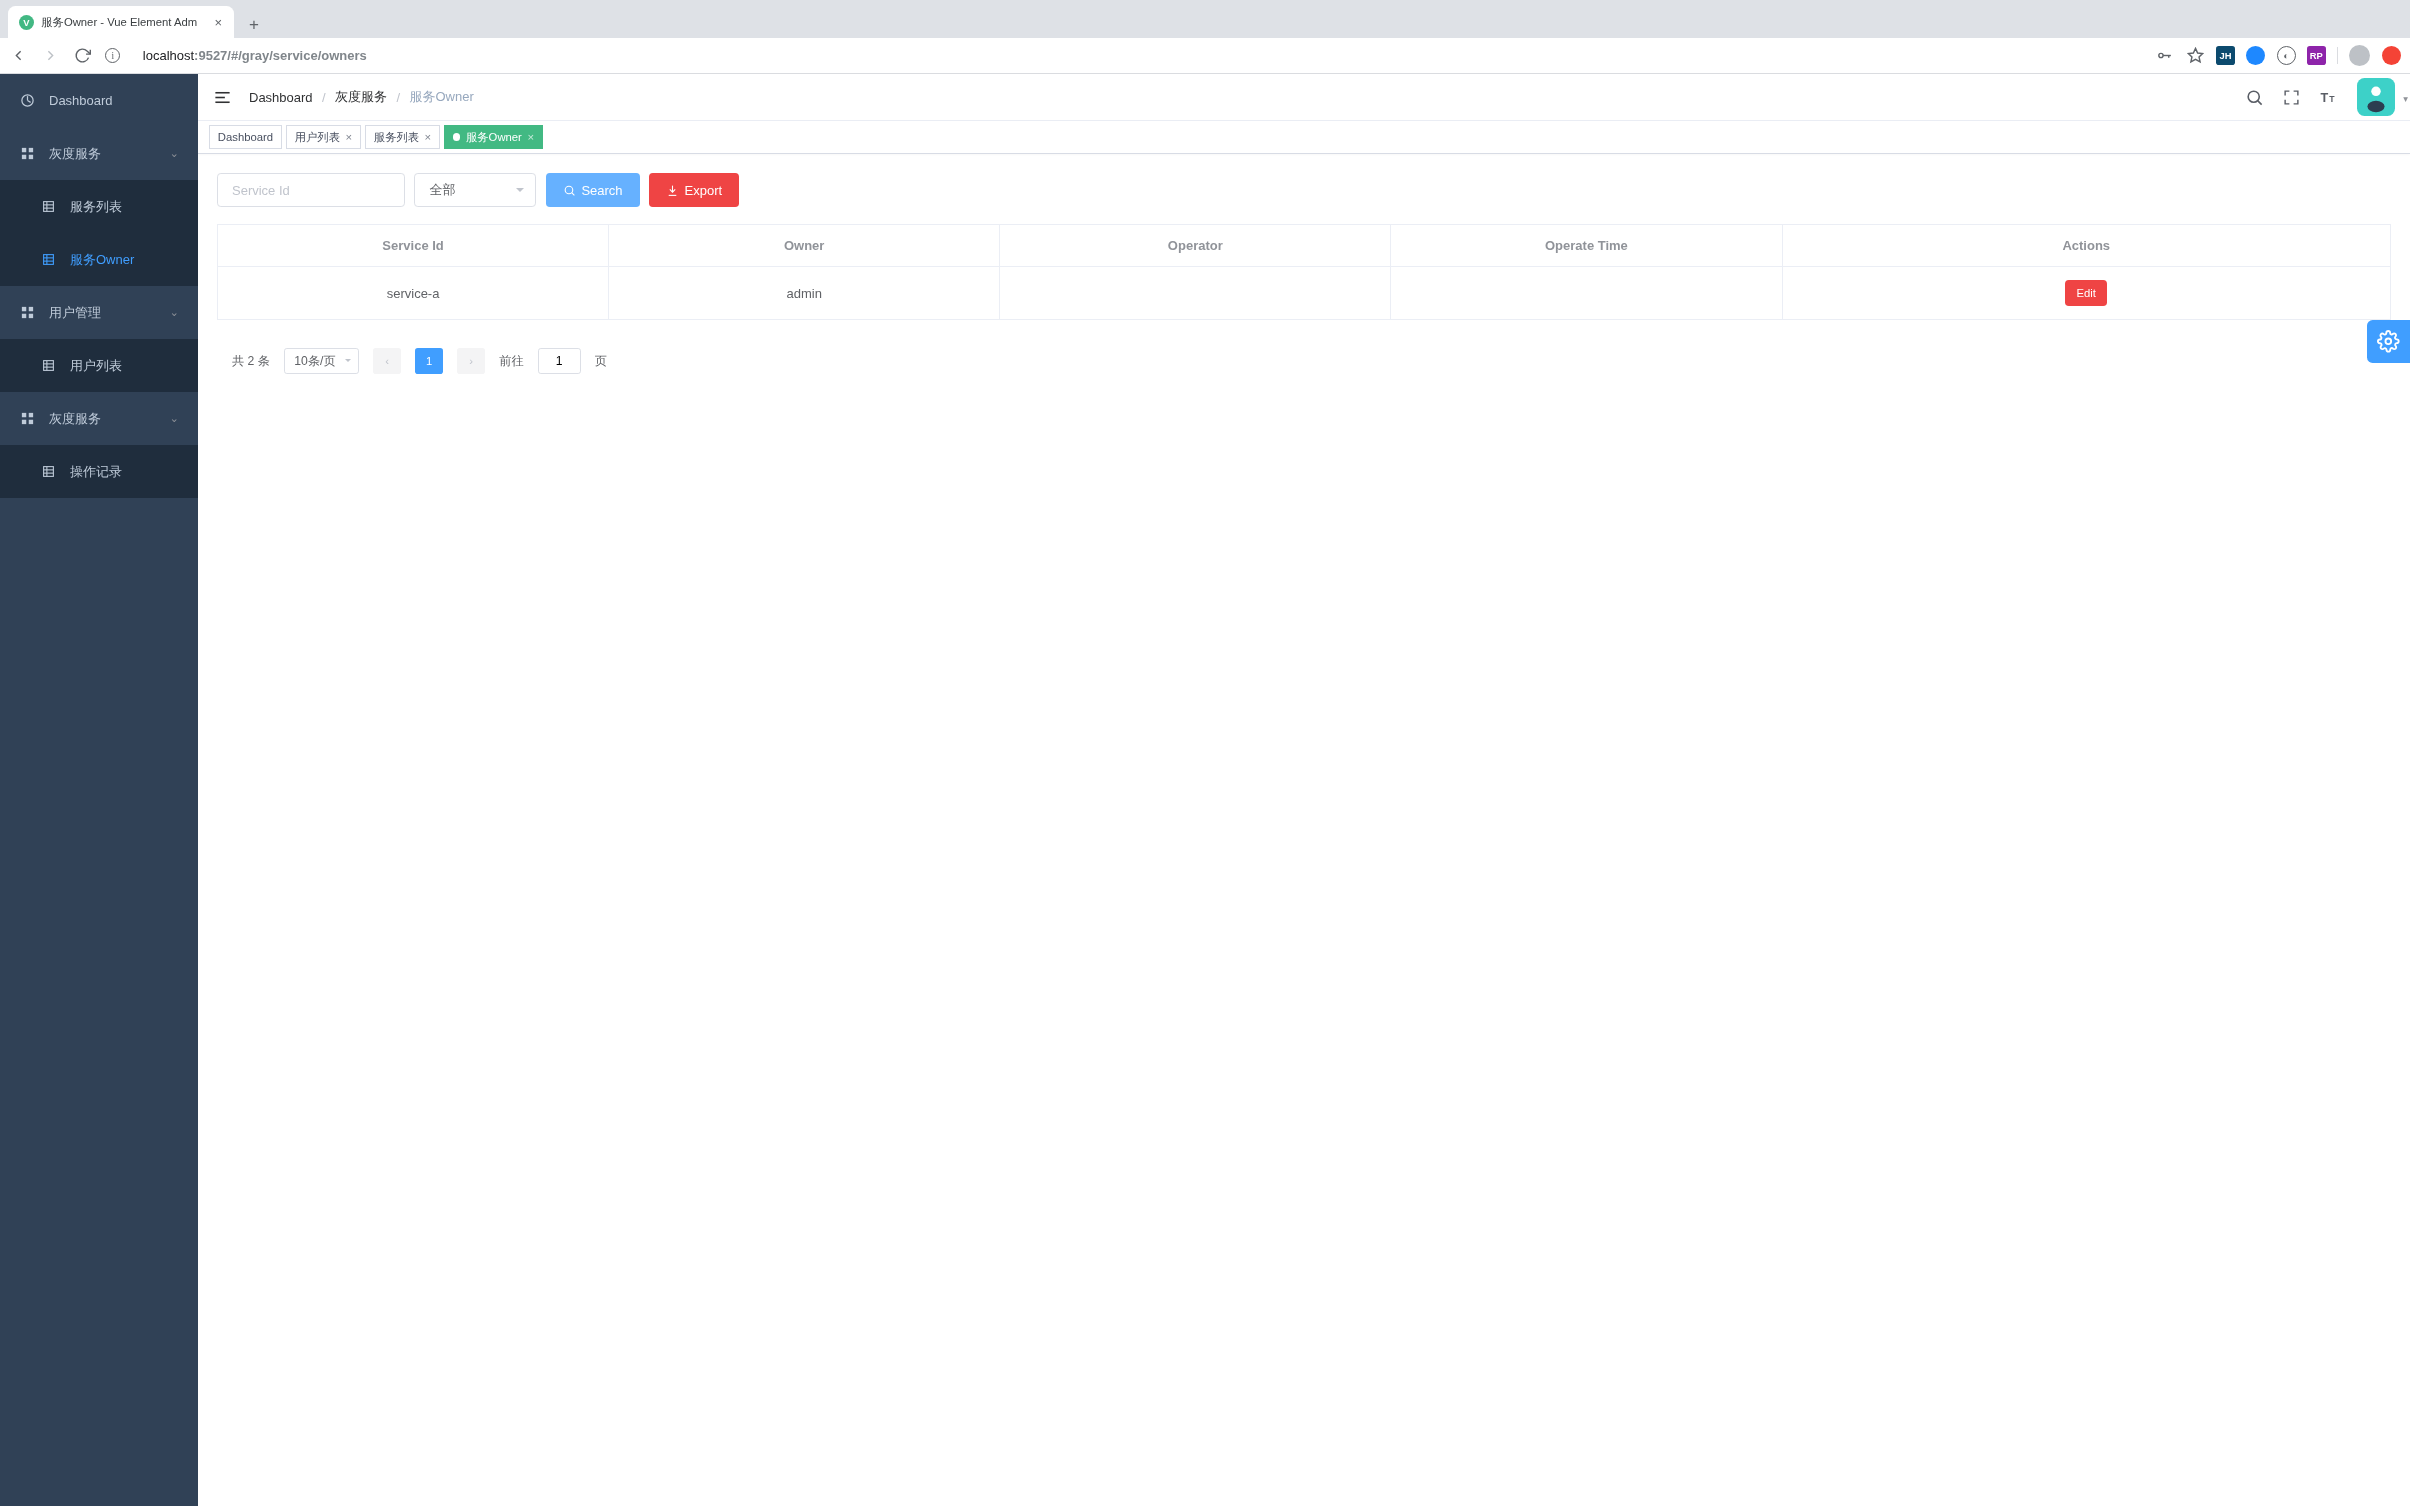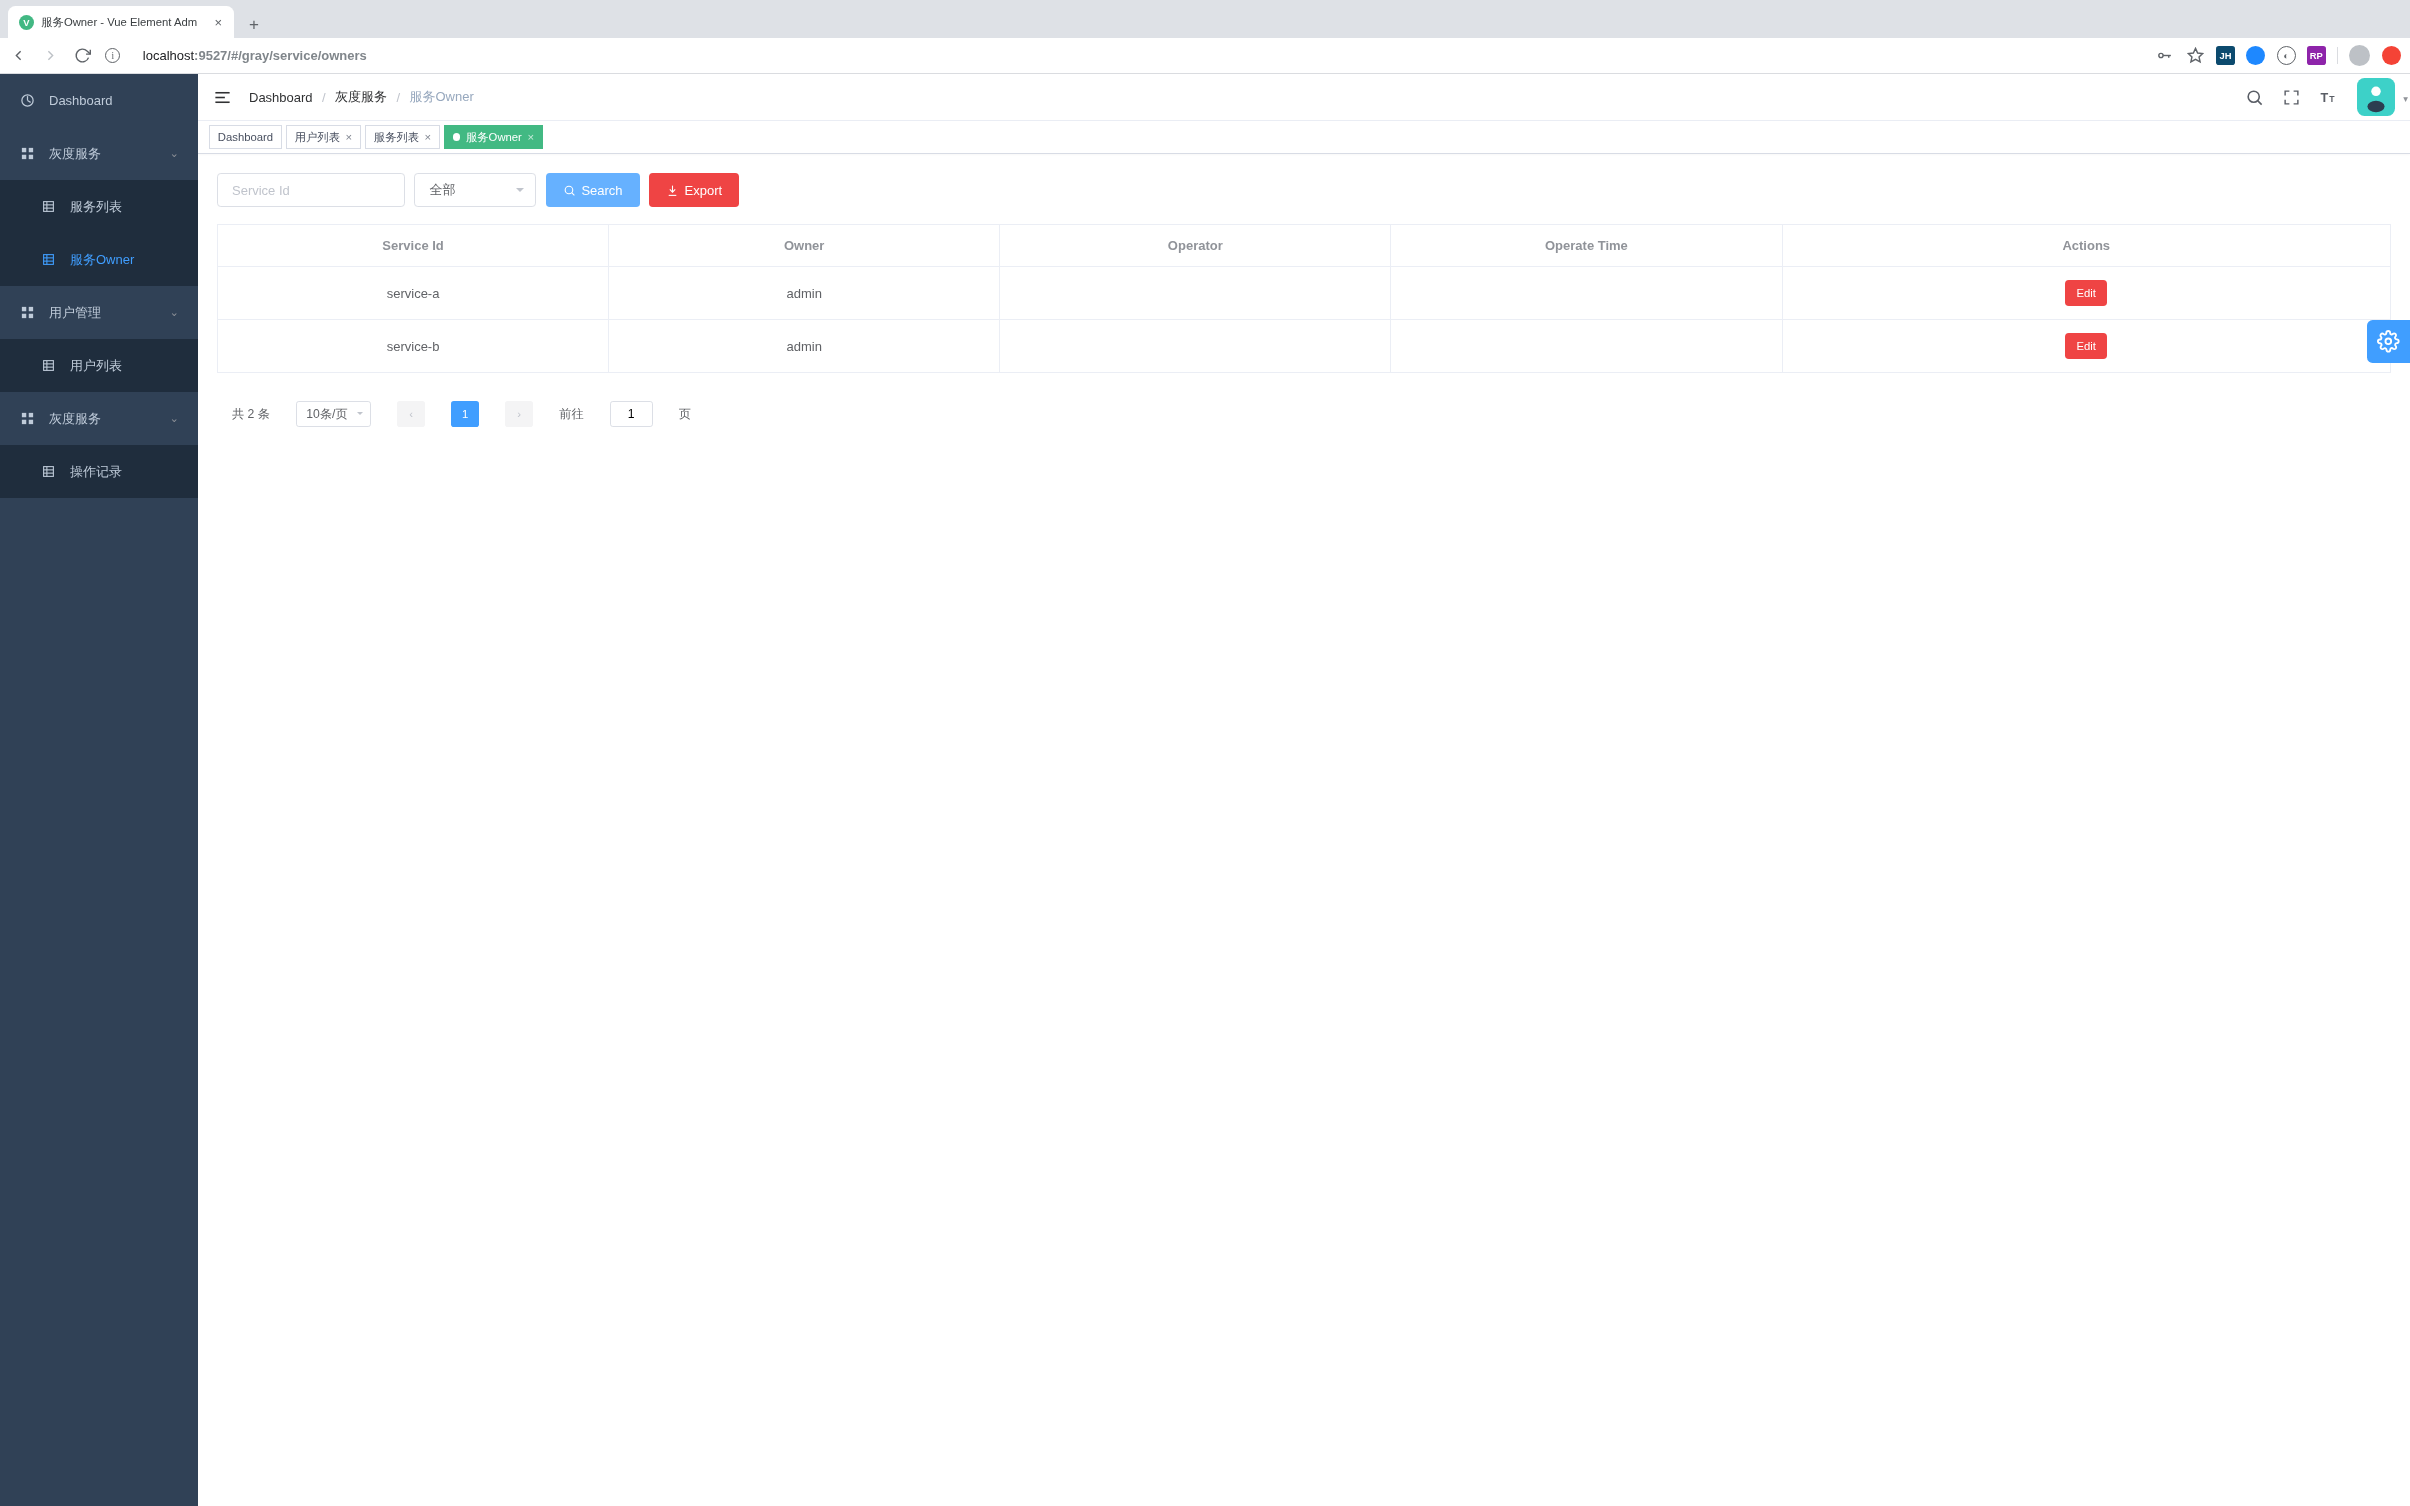--- a/index.html
+++ b/index.html
@@ -64,21 +64,21 @@
 .btn { height: 34px; border: none; border-radius: 3.8px; padding: 0 17px; font-size: 13px; cursor: pointer; display: inline-flex; align-items: center; gap: 5.6px; color: #fff; }
 .btn-primary { background: #ef4444; }
 .btn-primary.hover { background: #66b1ff; }
 .btn-small { height: 26px; padding: 0 11.3px; font-size: 11.3px; }
 
 .table { width: 100%; border: 0.9px solid #ebeef5; border-collapse: collapse; }
 .table th, .table td { border: 0.9px solid #ebeef5; padding: 13px 9.4px; text-align: center; font-size: 13px; }
 .table th { background: #fff; color: #909399; font-weight: 600; }
 .table td { color: #606266; }
 
-.pagination { display: flex; align-items: center; gap: 26px; margin-top: 28px; font-size: 12.2px; color: #606266; padding-left: 15px; }
+.pagination { display: flex; align-items: center; gap: 14px; margin-top: 28px; font-size: 12.2px; color: #606266; padding-left: 15px; }
 .page-select { height: 26px; border: 0.9px solid #dcdfe6; border-radius: 2.8px; padding: 0 22.6px 0 9.4px; display: flex; align-items: center; position: relative; cursor: pointer; font-size: 12.2px; }
 .page-select::after { content: ""; position: absolute; right: 7.5px; top: 10.4px; border: 3.8px solid transparent; border-top-color: #c0c4cc; }
 .page-btn { width: 28px; height: 26px; background: #f4f4f5; border-radius: 2.8px; display: flex; align-items: center; justify-content: center; cursor: pointer; color: #c0c4cc; font-size: 11.3px; }
 .page-btn.active { background: #409eff; color: #fff; }
 .page-input { width: 43px; height: 26px; border: 0.9px solid #dcdfe6; border-radius: 2.8px; text-align: center; font-size: 12.2px; outline: none; }
 
 .settings-fab { position: fixed; right: 0; top: 320px; width: 43px; height: 43px; background: #409eff; border-radius: 5.6px 0 0 5.6px; display: flex; align-items: center; justify-content: center; cursor: pointer; }
 .settings-fab svg { stroke: #fff; }
 
 svg { display: block; }
@@ -347,27 +347,20 @@
           </tr>
         </thead>
         <tbody id="table-body">
             <tr>
     <td>service-a</td>
     <td>admin</td>
     <td></td>
     <td></td>
     <td><button class="btn btn-primary btn-small">Edit</button></td>
             </tr>
-            <tr>
-    <td>service-b</td>
-    <td>admin</td>
-    <td></td>
-    <td></td>
-    <td><button class="btn btn-primary btn-small">Edit</button></td>
-            </tr>
           </tbody>
       </table>
 
       <div class="pagination">
         <span>共 2 条</span>
         <div class="page-select">
             <span>10条/页</span>
           </div>
         <div class="page-btn">‹</div>
         <div class="page-btn active">1</div>

